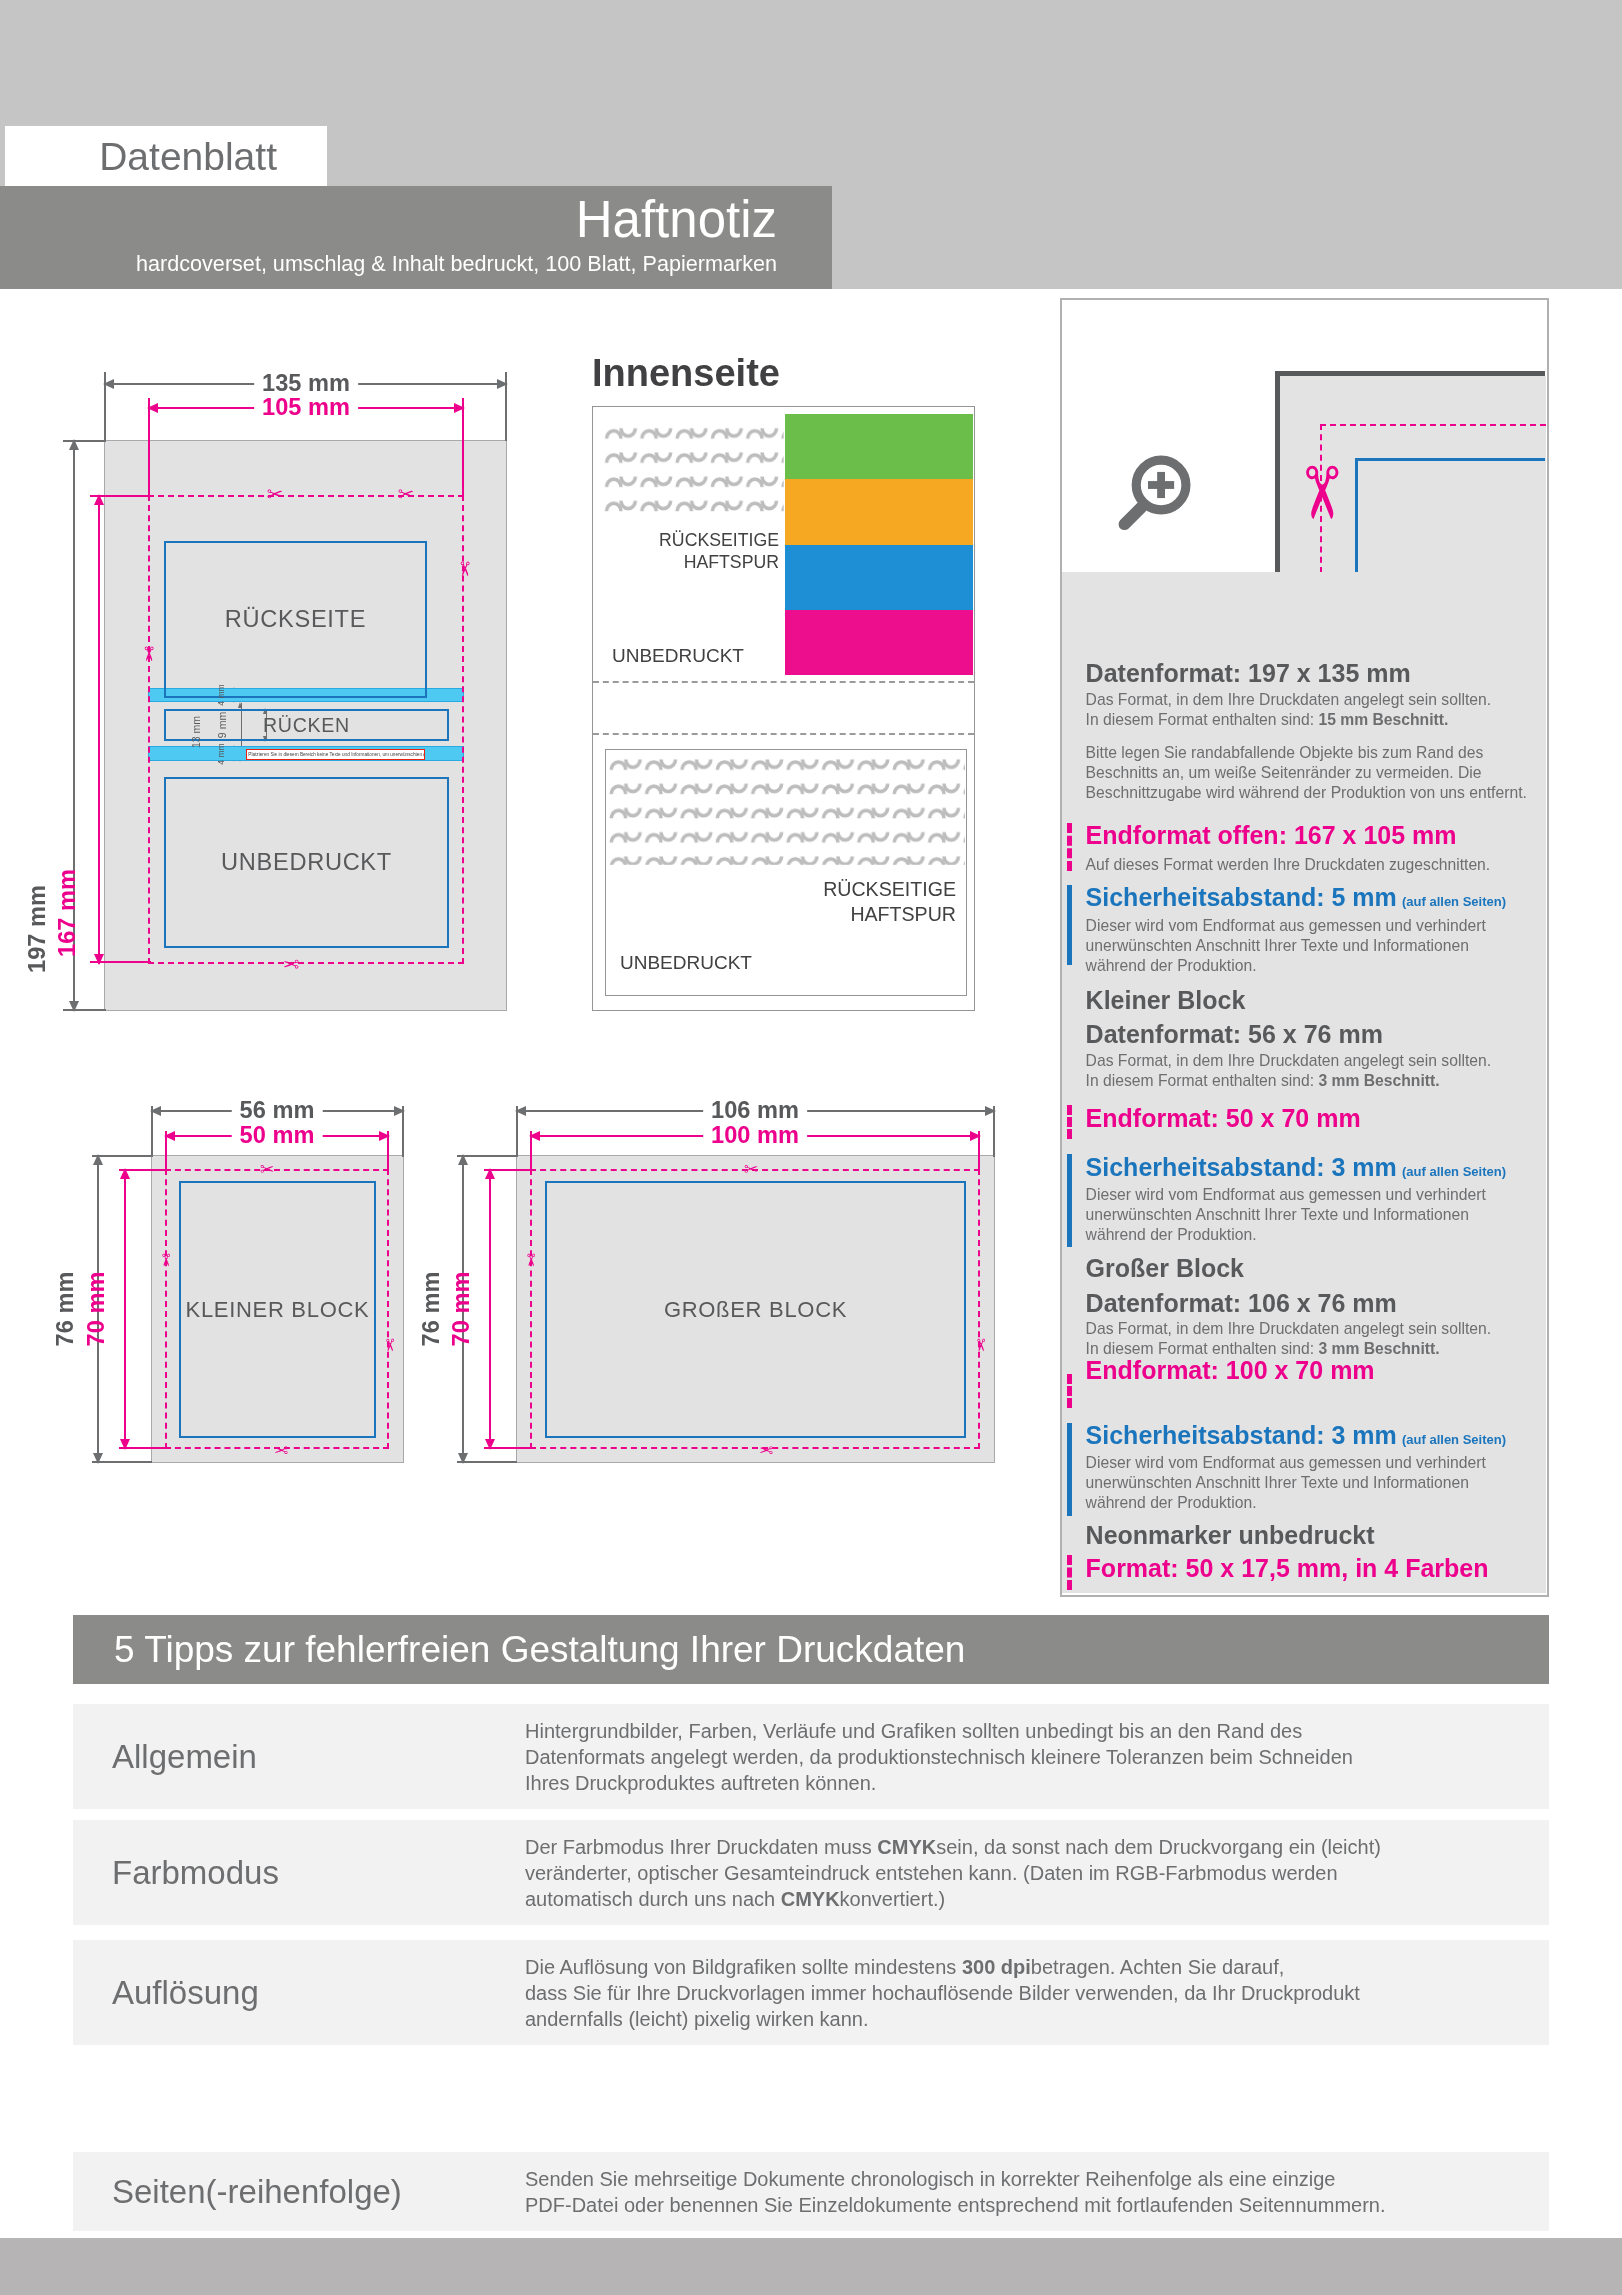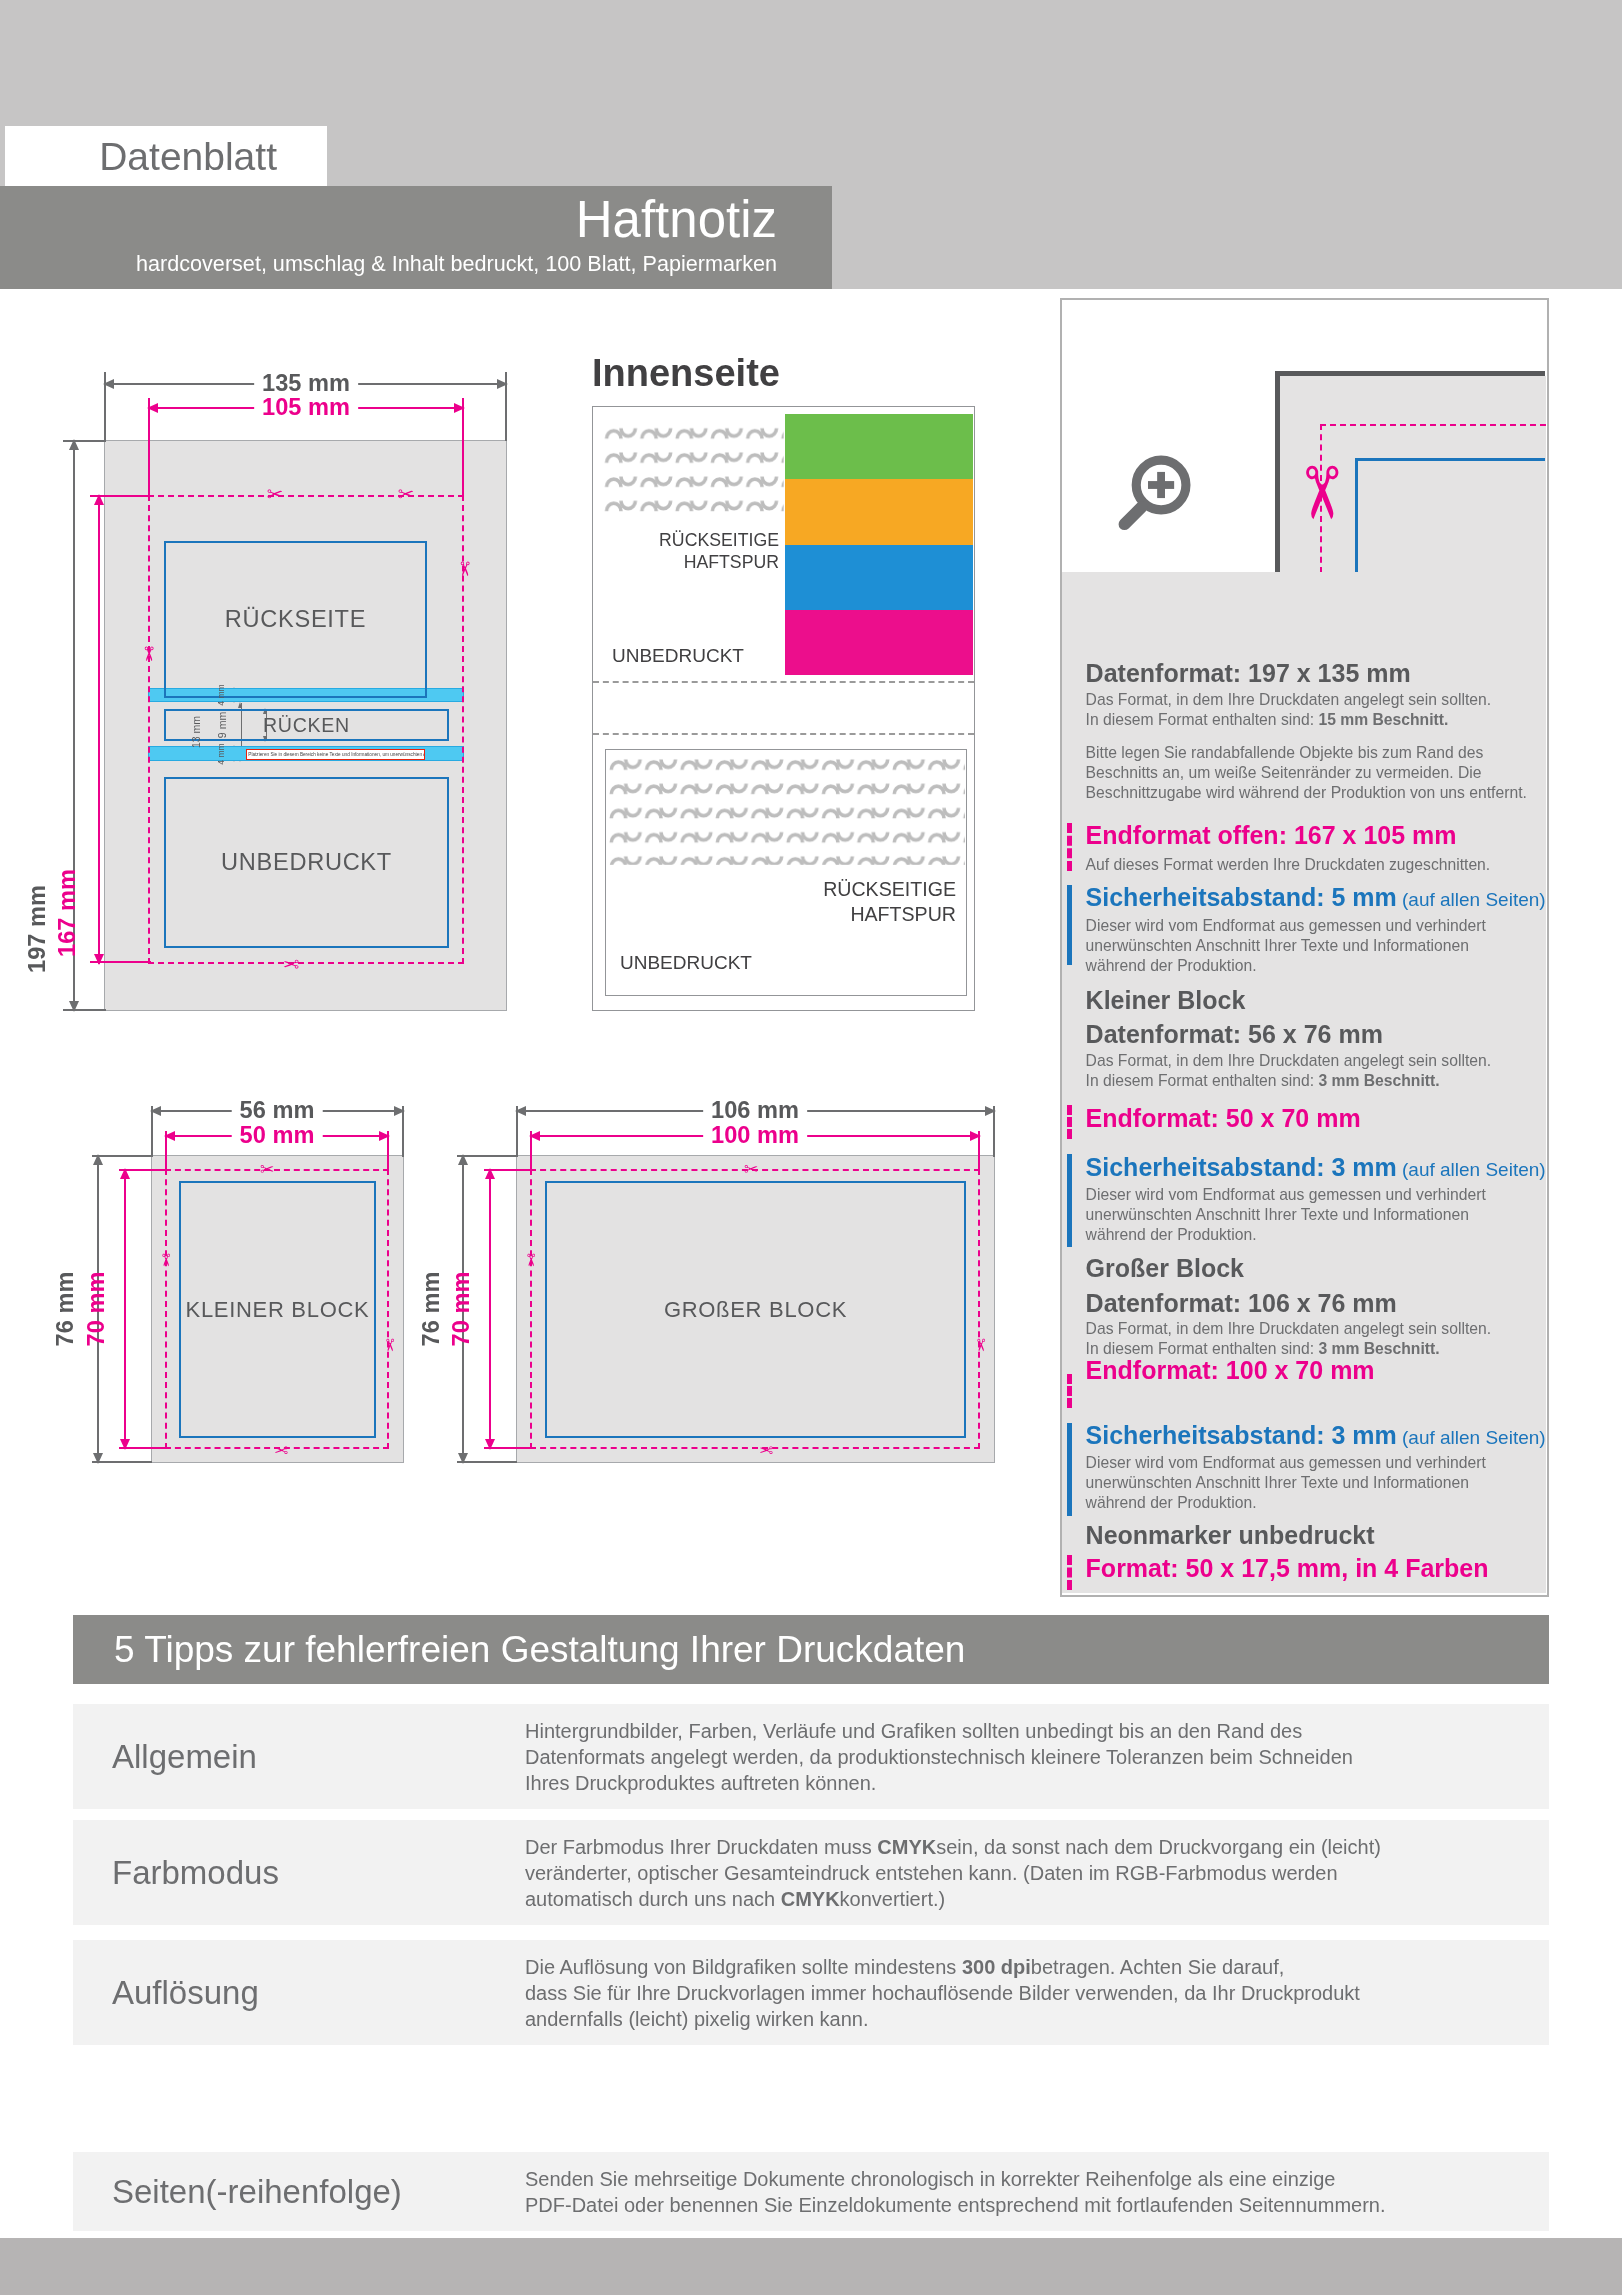--- a/index.html
+++ b/index.html
@@ -46,21 +46,21 @@
   .innerbox{position:absolute;background:#fff;border:1.3px solid #939598}
   .haft{position:absolute;color:#414042;text-align:right;white-space:pre-line}
   .dashline{position:absolute;height:0;border-top:2px dashed #9a9a9a}
 
   
   .panel{position:absolute;left:1060px;top:298px;width:489px;height:1299px;background:#fff;border:2.6px solid #b1b1b1}
   .panel-text{position:absolute;left:0px;top:272px;width:484px;height:1021px;background:var(--panel-bg)}
   .ph{position:absolute;left:23.6px;font-weight:700;font-size:25px;color:var(--dark-text);white-space:nowrap}
   .ph.pink{color:var(--magenta)}
   .ph.blu{color:var(--blue)}
-  .psuffix{font-weight:400;font-size:19px;margin-left:5.2px}
+  .psuffix{font-weight:700;font-size:13px;margin-left:5.2px}
   .pb{position:absolute;left:23.6px;width:458px;font-size:15.7px;line-height:20px;color:var(--body-text);white-space:pre-line}
   .pbar{position:absolute;left:5.2px;width:0;border-left:5.9px solid var(--blue)}
   .pbar.dash{border-left-style:dashed;border-left-color:var(--magenta)}
 
   
   .tips-banner{position:absolute;left:73px;top:1615px;width:1476px;height:69px;background:var(--banner-gray);color:#fff;font-size:37px;line-height:69px;padding-left:41px}
   .row{position:absolute;left:73px;width:1476px;background:var(--row-bg)}
   .rowlabel{position:absolute;left:39px;top:50%;transform:translateY(-50%);font-size:33px;color:var(--body-text)}
   .rowtext{position:absolute;left:452px;top:50%;transform:translateY(-50%);font-size:20px;line-height:26px;color:var(--body-text);white-space:pre-line;width:1021px}
 </style>

